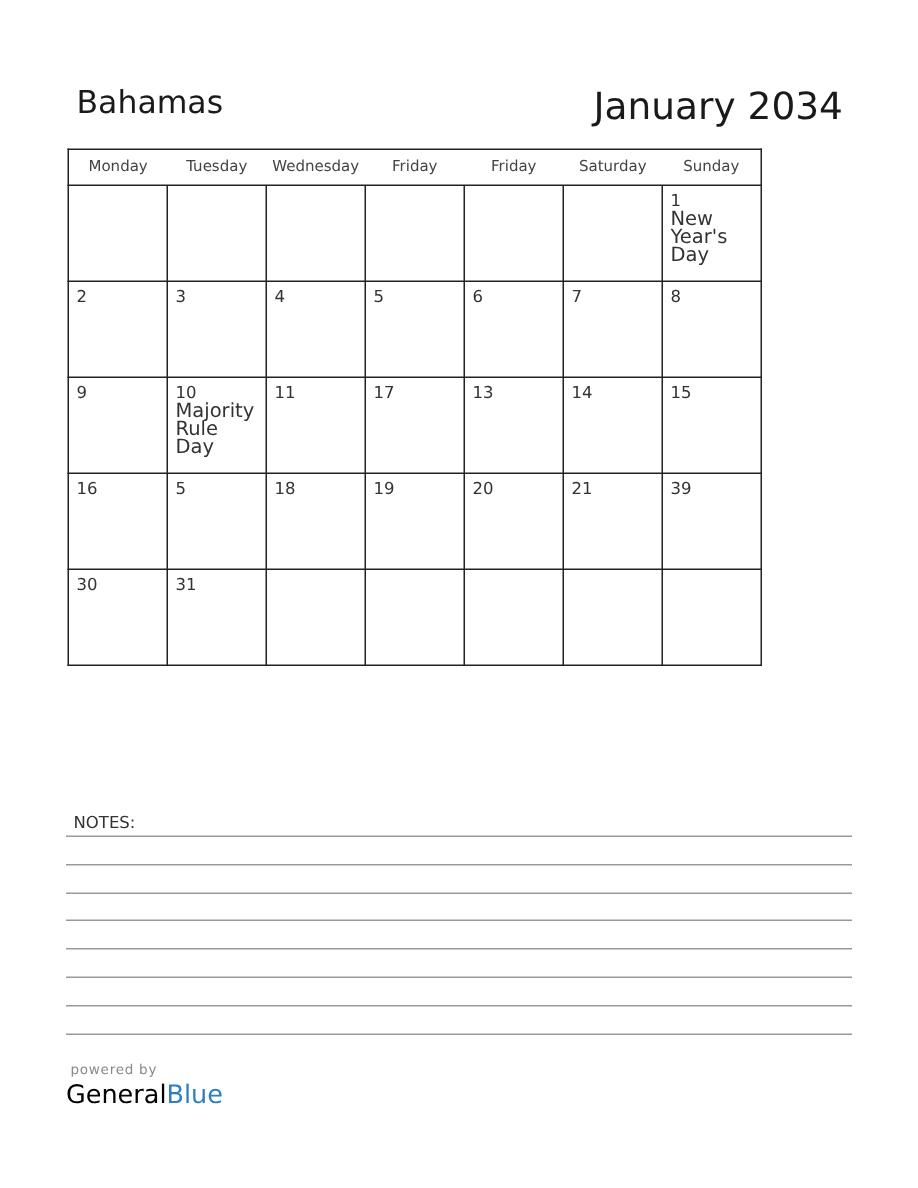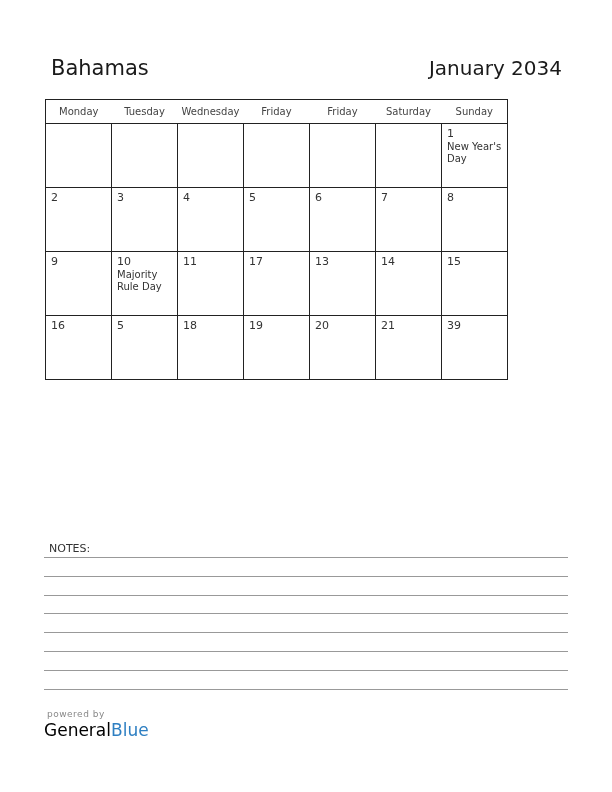--- a/index.html
+++ b/index.html
@@ -1,25 +1,25 @@
 <!DOCTYPE html>
 <html><head>
 <meta charset="utf-8">
 <style>
   html, body { margin: 0; padding: 0; background: #ffffff; }
   body { width: 612px; height: 792px; position: relative; font-family: "DejaVu Sans", sans-serif; color: #222; overflow: hidden; }
   .country { position: absolute; left: 51px; top: 56px; font-size: 21px; color: #1a1a1a; }
-  .monthyear { position: absolute; right: 50px; top: 56px; font-size: 20px; color: #1a1a1a; }
+  .monthyear { position: absolute; right: 50px; top: 56px; font-size: 25px; color: #1a1a1a; }
   table.cal { position: absolute; left: 45px; top: 99px; width: 463px; border-collapse: collapse; table-layout: fixed; }
   table.cal th { height: 23px; border-top: 1.5px solid #222; border-bottom: 1.5px solid #222; font-weight: normal; font-size: 10px; color: #444; padding: 0; text-align: center; }
   table.cal th:first-child { border-left: 1.5px solid #222; }
   table.cal th:last-child { border-right: 1.5px solid #222; }
   table.cal td { height: 64px; border: 1.2px solid #222; vertical-align: top; padding: 3px 5px; box-sizing: border-box; }
   .daynum { font-size: 11px; color: #333; line-height: 13px; }
-  .holiday { font-size: 10px; color: #333; line-height: 12px; margin-top: 1px; }
+  .holiday { font-size: 13px; color: #333; line-height: 12px; margin-top: 1px; }
   .notes-label { position: absolute; left: 49px; top: 542px; font-size: 11px; color: #333; }
   .note-line { position: absolute; left: 44px; width: 524px; height: 0; border-top: 1.2px solid #999; }
   .powered { position: absolute; left: 47px; top: 709px; font-size: 9px; color: #888; letter-spacing: 0.5px; }
   .brand { position: absolute; left: 44px; top: 720px; font-size: 17px; }
   .brand .g { color: #000000; }
   .brand .b { color: #2e7fc2; }
 </style>
 </head>
 <body>
 
@@ -126,20 +126,43 @@
         <td>
           <div class="daynum">20</div>
         </td>
         <td>
           <div class="daynum">21</div>
         </td>
         <td>
           <div class="daynum">39</div>
         </td>
       </tr>
+      <tr>
+        <td>
+          <div class="daynum">30</div>
+        </td>
+        <td>
+          <div class="daynum">31</div>
+        </td>
+        <td>
+          <div class="daynum"></div>
+        </td>
+        <td>
+          <div class="daynum"></div>
+        </td>
+        <td>
+          <div class="daynum"></div>
+        </td>
+        <td>
+          <div class="daynum"></div>
+        </td>
+        <td>
+          <div class="daynum"></div>
+        </td>
+      </tr>
     </tbody>
 </table>
 
 <div class="notes-label">NOTES:</div>
 <div id="notes-lines">
     <div class="note-line" style="top: 557px;"></div>
     <div class="note-line" style="top: 575.8px;"></div>
     <div class="note-line" style="top: 594.6px;"></div>
     <div class="note-line" style="top: 613.4px;"></div>
     <div class="note-line" style="top: 632.2px;"></div>

